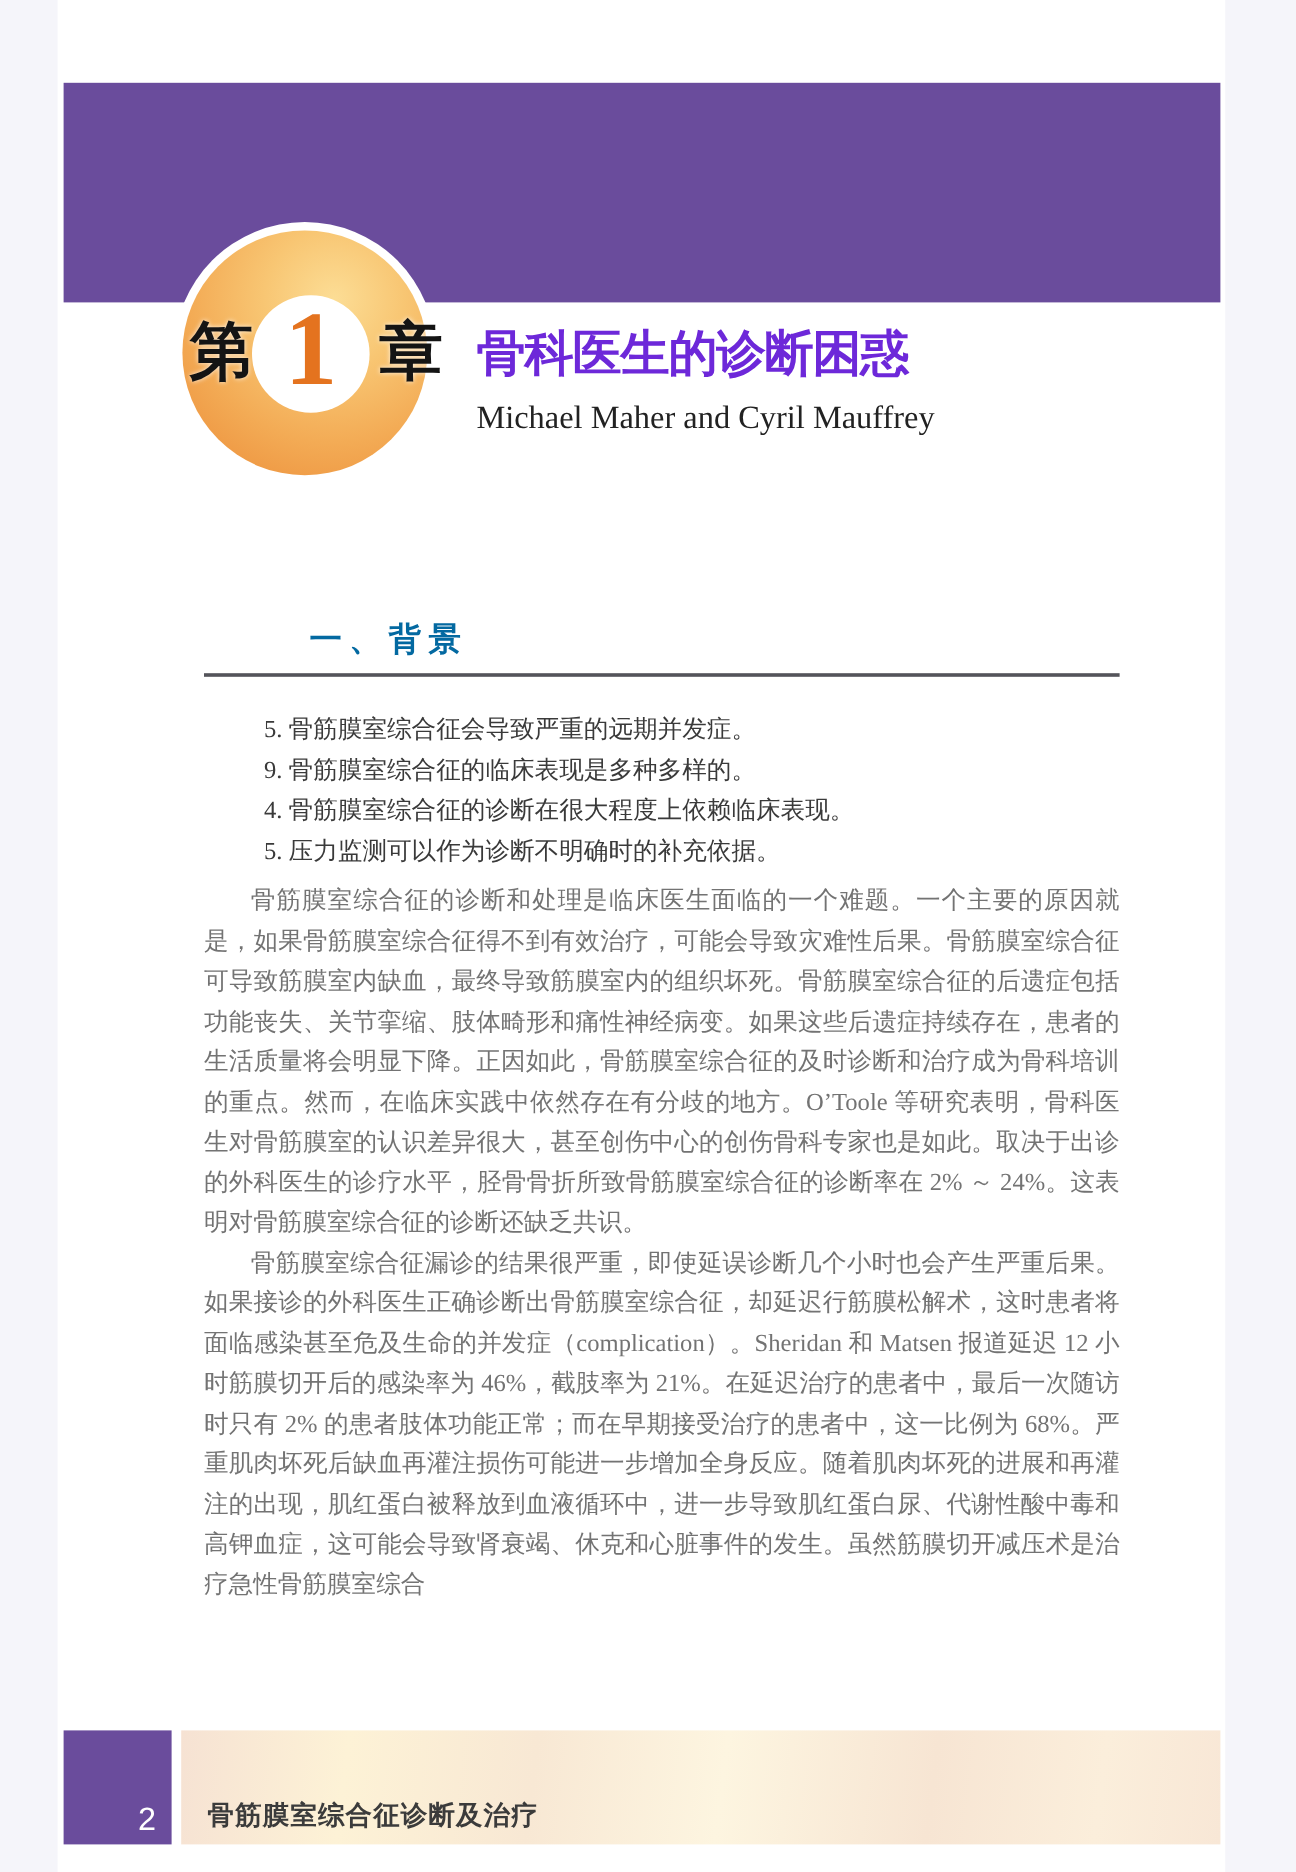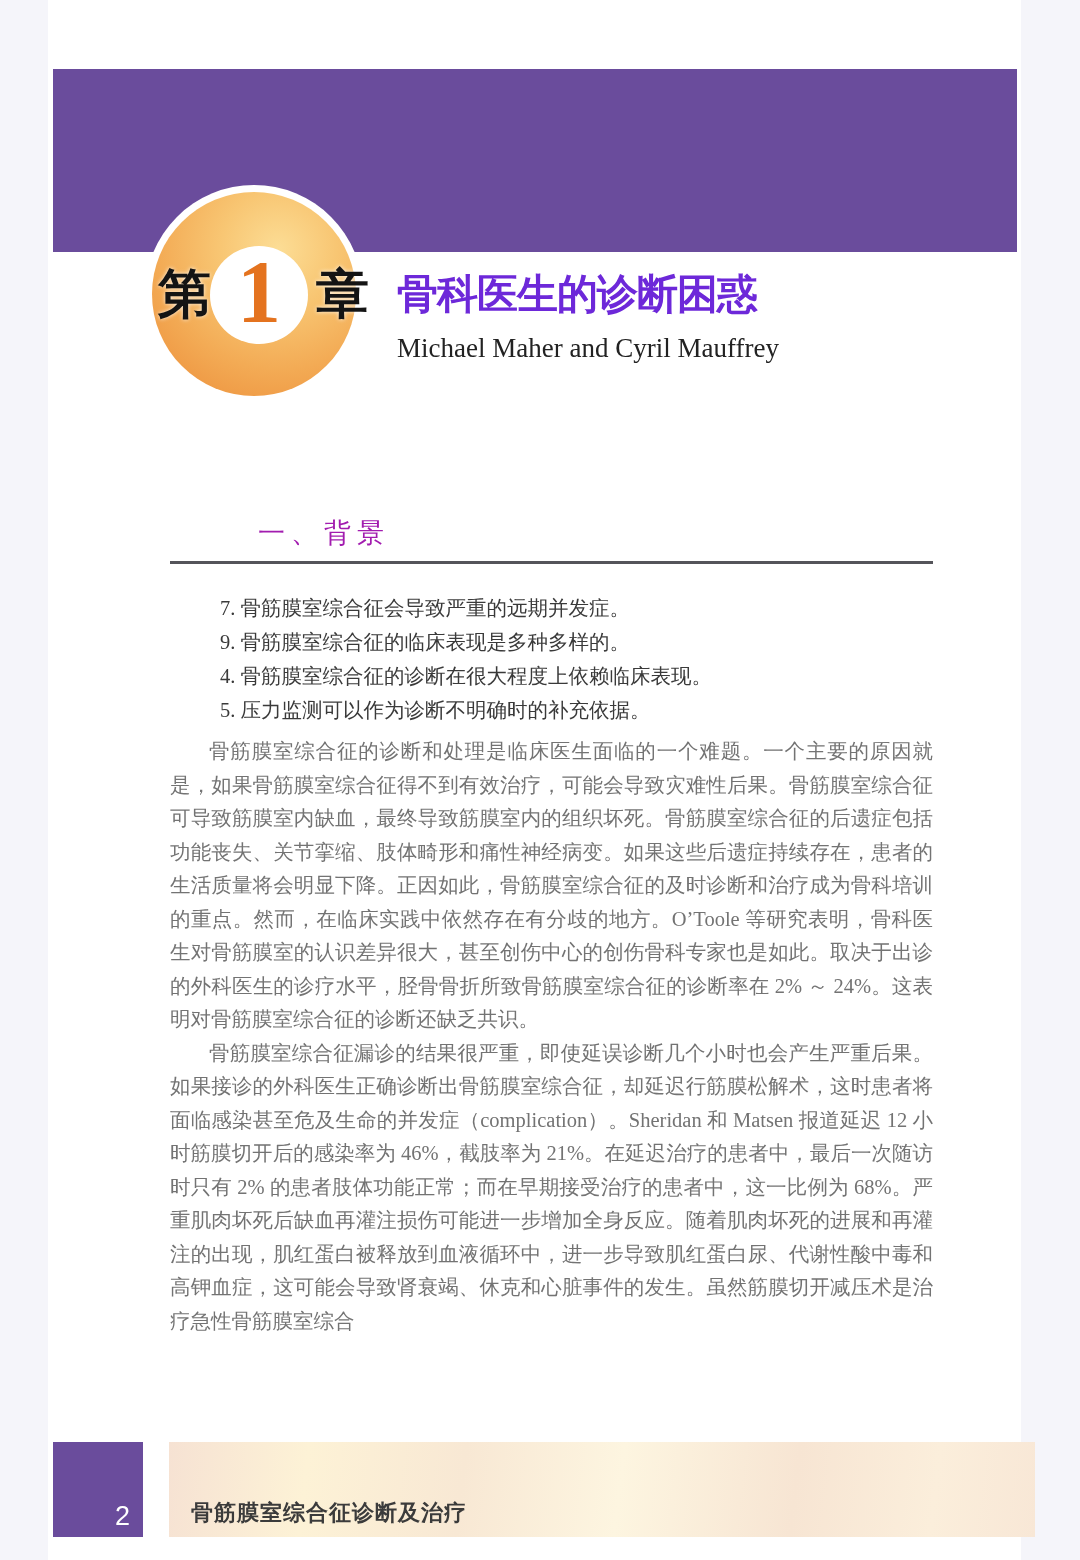--- a/index.html
+++ b/index.html
@@ -67,23 +67,23 @@
     margin-top:16px;
     font-size:27px; color:#222222;
   }
   
   .content {
     position:absolute; left:122px; top:517px;
     width:763px;
   }
   .section-heading {
     padding-left:88px;
-    font-weight:normal; font-size:27px; line-height:32px;
+    font-weight:bold; font-size:27px; line-height:32px;
     letter-spacing:6px;
-    color:#a21caf;
+    color:#0369a1;
   }
   .heading-rule {
     margin-top:12px;
     border-top:3px solid #54545a;
   }
   ul.points {
     list-style:none;
     margin:27px 0 8px 0;
     padding:0 0 0 50px;
   }
@@ -108,21 +108,20 @@
     position:absolute; right:13px; bottom:7px;
     font-family:"Liberation Sans", sans-serif;
     font-size:27px; line-height:1; color:#ffffff;
   }
   .footer-bar {
     position:absolute; left:103px; top:1442px;
     width:866px; height:95px;
     background:linear-gradient(97deg,
       #f6e2d3 0%, #fdf2d6 16%, #f8e8d4 34%,
       #fdf5e0 52%, #f7e5d3 72%, #fbeedb 88%, #f8e7d6 100%);
-    margin-left:18px;
   }
   .book-title {
     position:absolute; left:22px; bottom:13px;
     font-family:"Liberation Sans", sans-serif;
     font-weight:bold; font-size:22px; line-height:1;
     letter-spacing:1px;
     color:#3b3b3b;
   }
 </style>
 </head>
@@ -145,21 +144,21 @@
   <div class="title-block">
     <div class="chapter-title">骨科医生的诊断困惑</div>
     <div class="authors">Michael Maher and Cyril Mauffrey</div>
   </div>
 
   <div class="content">
     <div class="section-heading">一、背景</div>
     <div class="heading-rule"></div>
 
     <ul class="points">
-      <li>7. 骨筋膜室综合征会导致严重的远期并发症。</li>
+      <li>5. 骨筋膜室综合征会导致严重的远期并发症。</li>
       <li>9. 骨筋膜室综合征的临床表现是多种多样的。</li>
       <li>4. 骨筋膜室综合征的诊断在很大程度上依赖临床表现。</li>
       <li>5. 压力监测可以作为诊断不明确时的补充依据。</li>
     </ul>
 
     <p class="body-para">骨筋膜室综合征的诊断和处理是临床医生面临的一个难题。一个主要的原因就是，如果骨筋膜室综合征得不到有效治疗，可能会导致灾难性后果。骨筋膜室综合征可导致筋膜室内缺血，最终导致筋膜室内的组织坏死。骨筋膜室综合征的后遗症包括功能丧失、关节挛缩、肢体畸形和痛性神经病变。如果这些后遗症持续存在，患者的生活质量将会明显下降。正因如此，骨筋膜室综合征的及时诊断和治疗成为骨科培训的重点。然而，在临床实践中依然存在有分歧的地方。O’Toole 等研究表明，骨科医生对骨筋膜室的认识差异很大，甚至创伤中心的创伤骨科专家也是如此。取决于出诊的外科医生的诊疗水平，胫骨骨折所致骨筋膜室综合征的诊断率在 2% ～ 24%。这表明对骨筋膜室综合征的诊断还缺乏共识。</p>
     <p class="body-para">骨筋膜室综合征漏诊的结果很严重，即使延误诊断几个小时也会产生严重后果。如果接诊的外科医生正确诊断出骨筋膜室综合征，却延迟行筋膜松解术，这时患者将面临感染甚至危及生命的并发症（complication）。Sheridan 和 Matsen 报道延迟 12 小时筋膜切开后的感染率为 46%，截肢率为 21%。在延迟治疗的患者中，最后一次随访时只有 2% 的患者肢体功能正常；而在早期接受治疗的患者中，这一比例为 68%。严重肌肉坏死后缺血再灌注损伤可能进一步增加全身反应。随着肌肉坏死的进展和再灌注的出现，肌红蛋白被释放到血液循环中，进一步导致肌红蛋白尿、代谢性酸中毒和高钾血症，这可能会导致肾衰竭、休克和心脏事件的发生。虽然筋膜切开减压术是治疗急性骨筋膜室综合</p>
   </div>
 
   <div class="footer-block">

